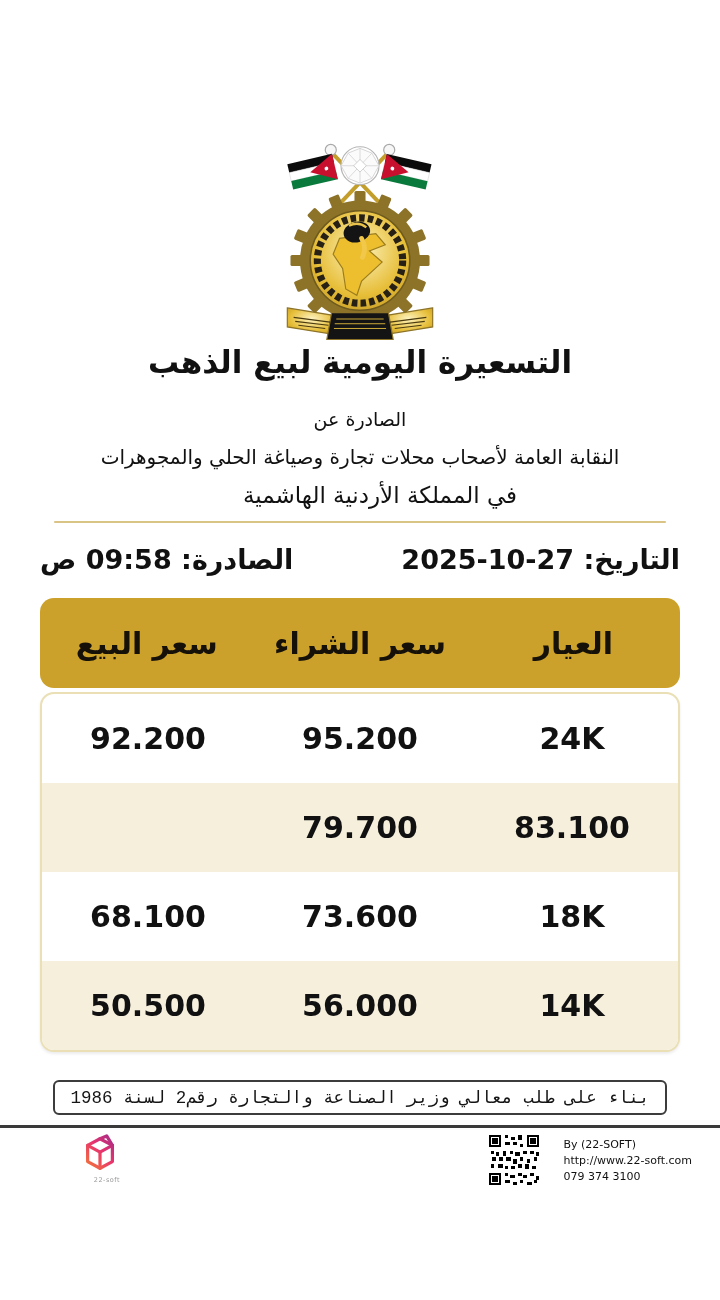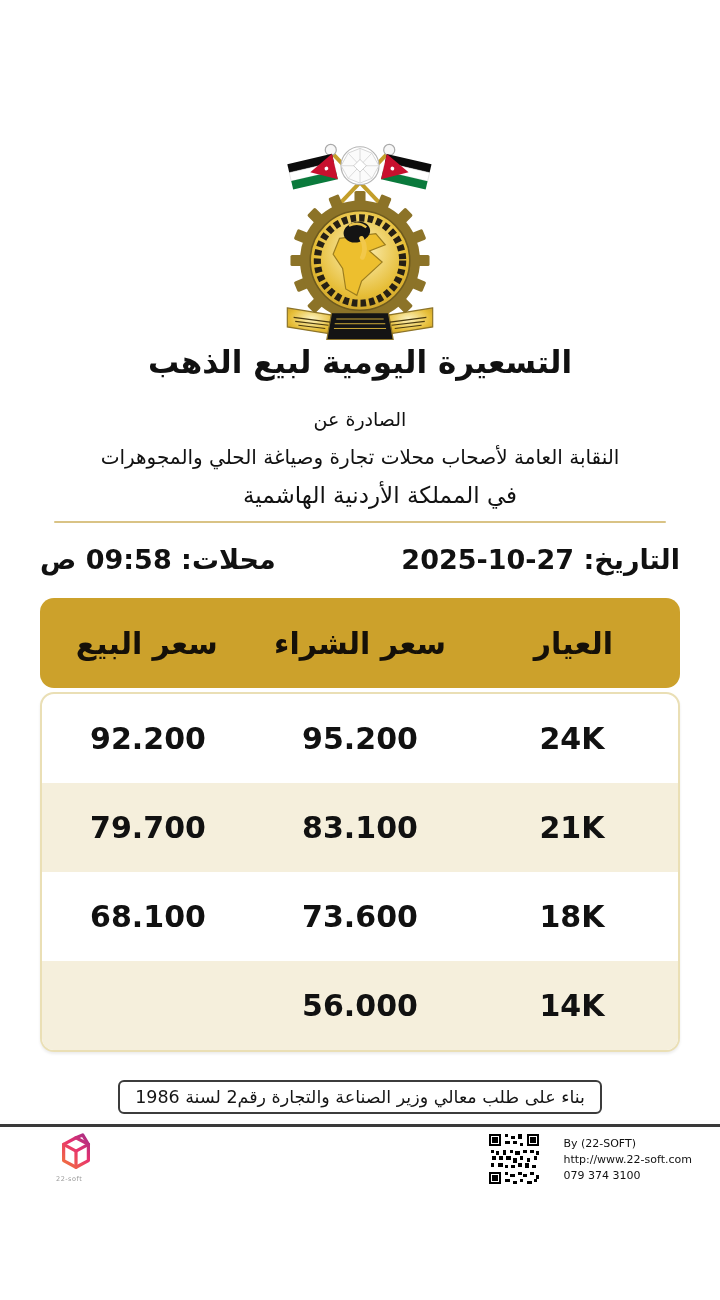--- a/index.html
+++ b/index.html
@@ -26,28 +26,28 @@
   .thead{height:90px;background:#CCA12B;border-radius:14px;direction:rtl;
          display:grid;grid-template-columns:1fr 1fr 1fr;align-items:center;
          font-size:30px;font-weight:bold;text-align:center;color:#151008;}
   .tbody{margin-top:4px;border:2px solid #EADFB5;border-radius:14px;overflow:hidden;background:#fff;
          box-shadow:0 2px 3px rgba(0,0,0,0.08);}
   .trow{height:89px;direction:rtl;display:grid;grid-template-columns:1fr 1fr 1fr;align-items:center;
         font-size:30px;font-weight:bold;text-align:center;}
   .trow:nth-child(even){background:#F5EFDC;}
 
   
-  .note-wrap{display:flex;justify-content:center;margin-top:28px;}
+  .note-wrap{display:flex;justify-content:center;margin-top:28px;font-family:Liberation Mono, monospace;}
   .note{direction:rtl;border:2px solid #3c3c3c;border-radius:6px;padding:5px 15px;
         font-size:17.5px;color:#151515;white-space:nowrap;}
 
   
   .footer-divider{margin-top:10px;width:720px;height:3px;background:#3a3a3a;}
   .footer{position:relative;height:62px;}
-  .cube-wrap{position:absolute;left:56px;top:6px;width:48px;text-align:left;}
+  .cube-wrap{position:absolute;left:72px;top:6px;width:48px;text-align:right;}
   .cube-caption{font-size:6.5px;color:#9a9a9a;margin-top:-2px;letter-spacing:0.5px;}
   .credit{position:absolute;right:28px;top:7px;display:flex;align-items:flex-start;gap:24px;}
   .credit-text{font-size:11px;line-height:1.45;color:#111;text-align:left;padding-top:2px;}
 </style>
 </head>
 <body>
 
 <div class="page">
 
   <svg class="emblem" viewBox="0 0 200 252" xmlns="http://www.w3.org/2000/svg">
@@ -152,53 +152,53 @@
   <div class="issuer">النقابة العامة لأصحاب محلات تجارة وصياغة الحلي والمجوهرات</div>
   <div class="country">في المملكة الأردنية الهاشمية</div>
   <div class="gold-divider"></div>
 
   <div class="date-row">
     <span class="grp">
       <span>التاريخ:</span>
       <span>27-10-2025</span>
     </span>
     <span class="grp">
-      <span>محلات:</span>
+      <span>الصادرة:</span>
       <span>09:58 ص</span>
     </span>
   </div>
 
   <div class="table">
     <div class="thead">
       <div>العيار</div>
       <div>سعر الشراء</div>
       <div>سعر البيع</div>
     </div>
     <div class="tbody" id="tbody">
     <div class="trow">
       <div>24K</div>
       <div>95.200</div>
       <div>92.200</div>
     </div>
 
     <div class="trow">
-      <div>21K</div>
       <div>83.100</div>
       <div>79.700</div>
     </div>
 
     <div class="trow">
       <div>18K</div>
       <div>73.600</div>
       <div>68.100</div>
     </div>
 
     <div class="trow">
       <div>14K</div>
       <div>56.000</div>
+      <div>50.500</div>
     </div>
   </div>
   </div>
 
   <div class="note-wrap">
     <div class="note">بناء على طلب معالي وزير الصناعة والتجارة رقم2 لسنة 1986</div>
   </div>
 
   <div class="footer-divider"></div>
   <div class="footer">

